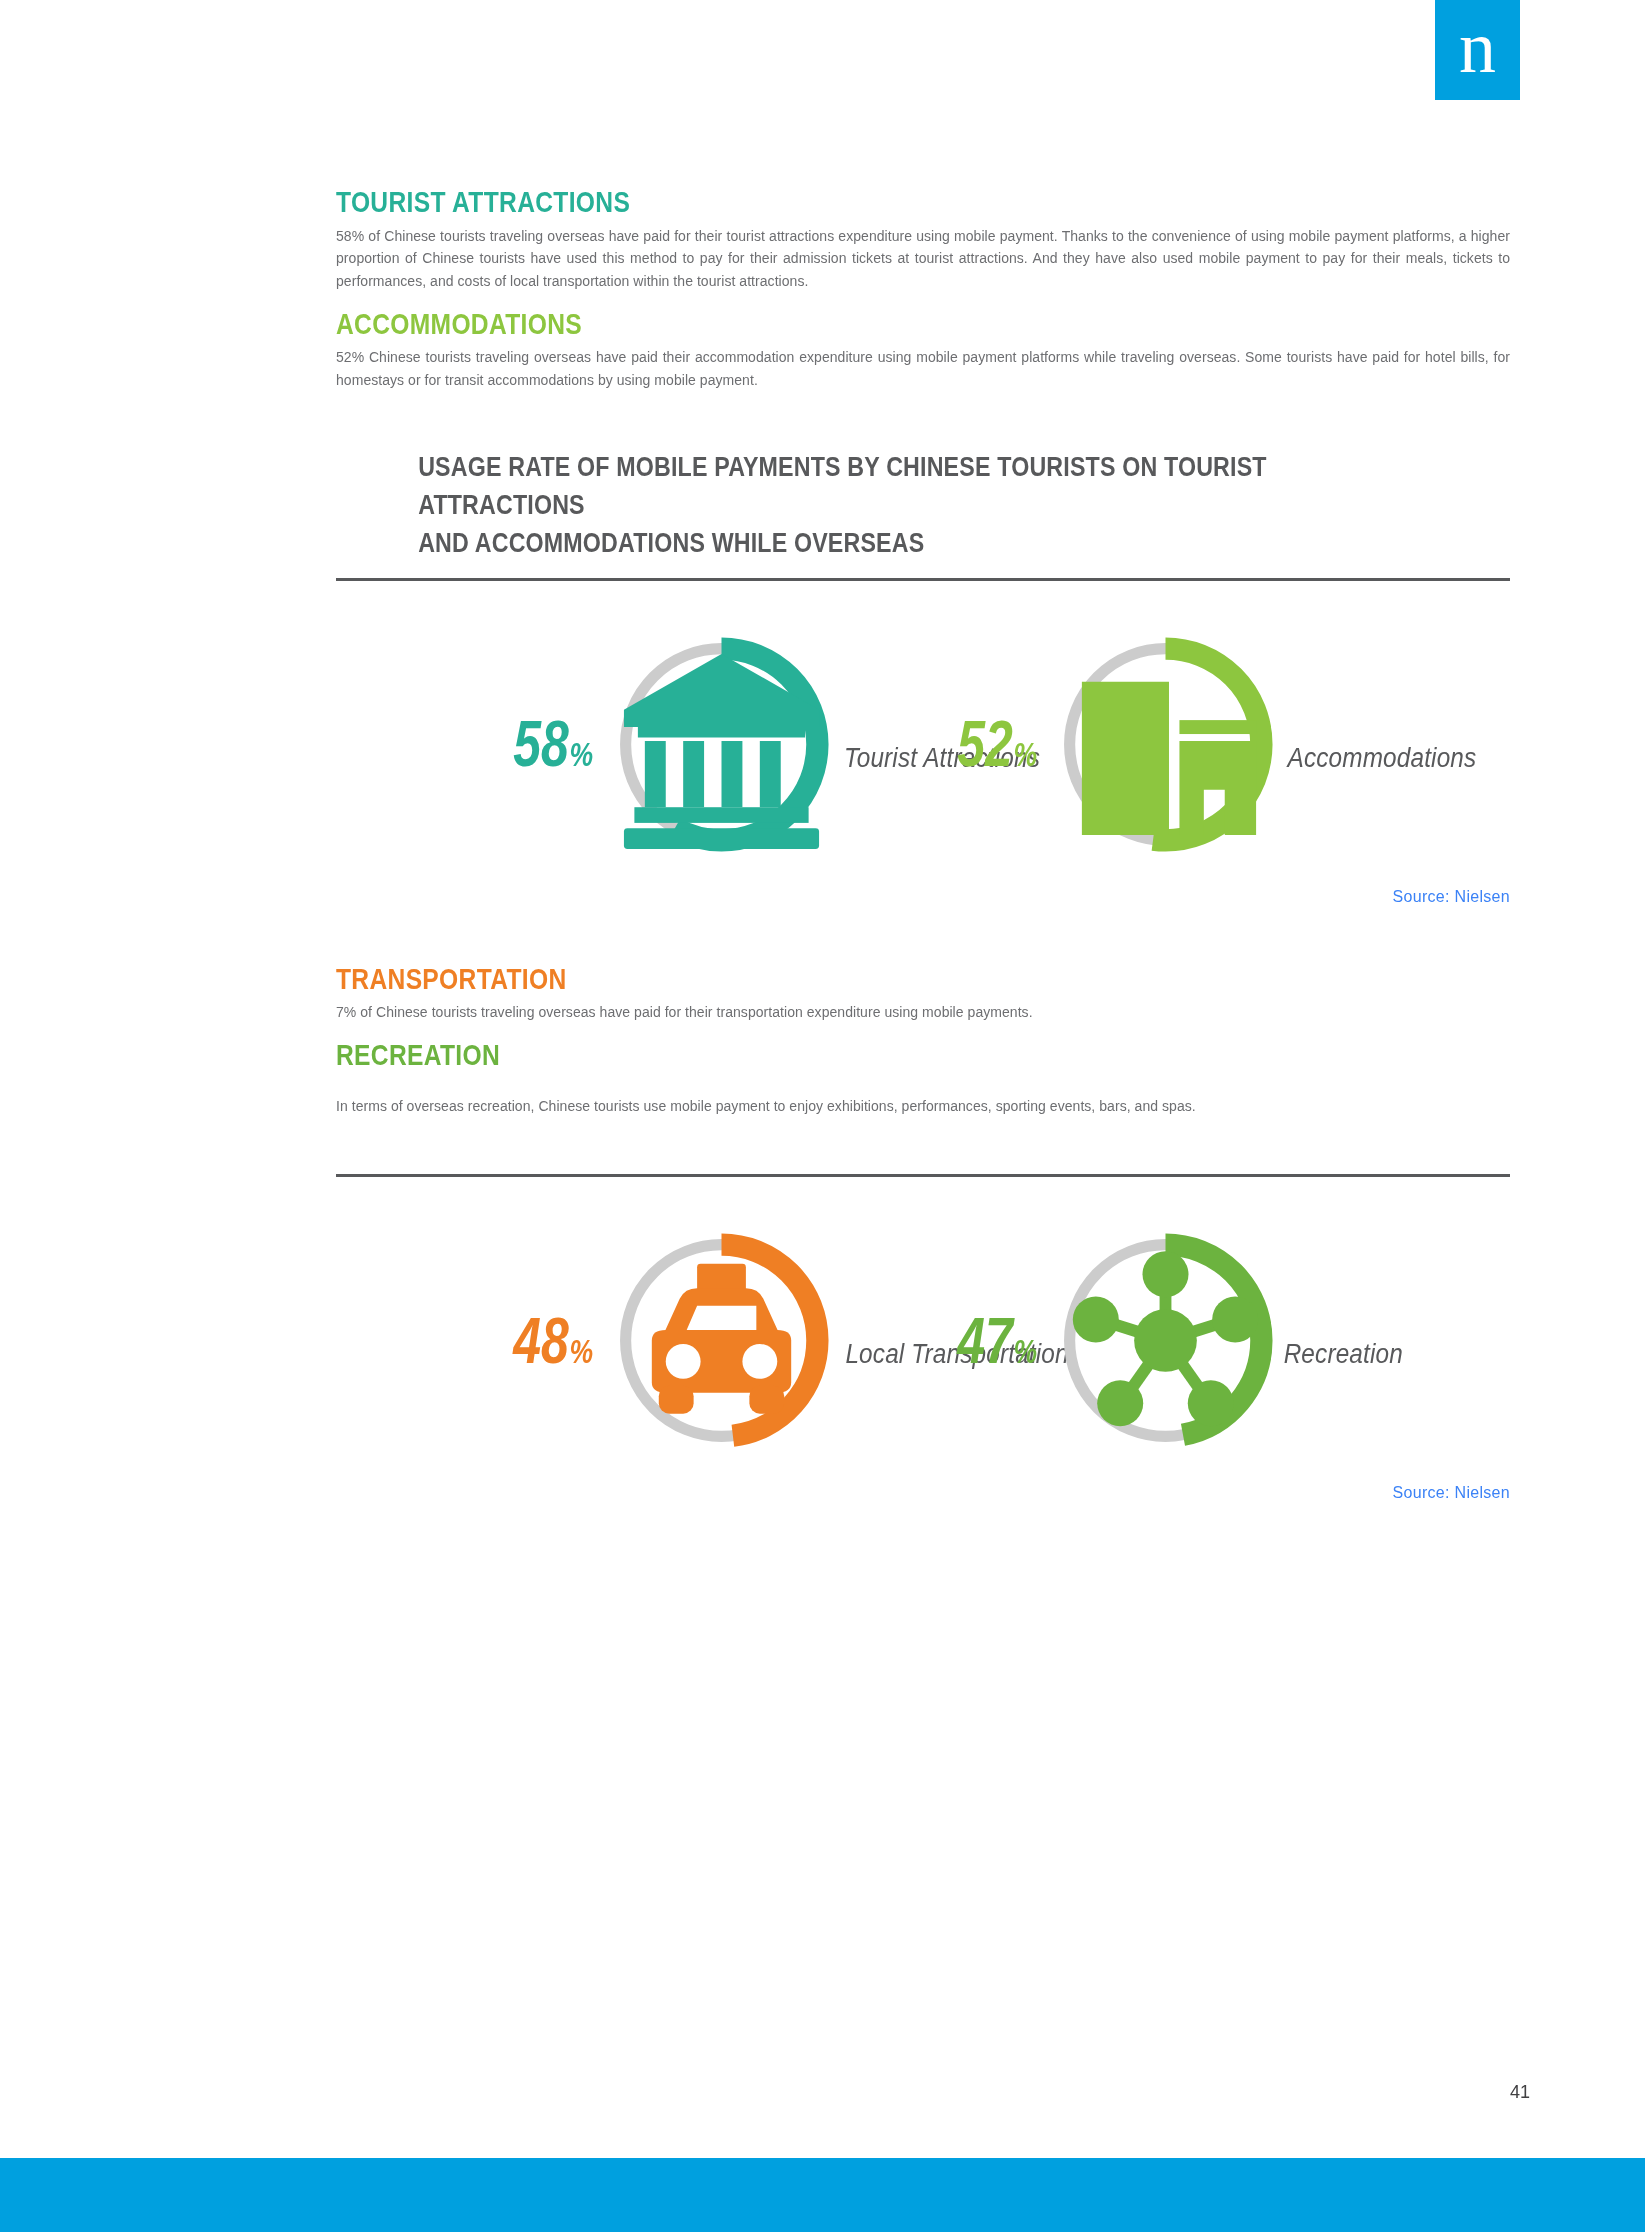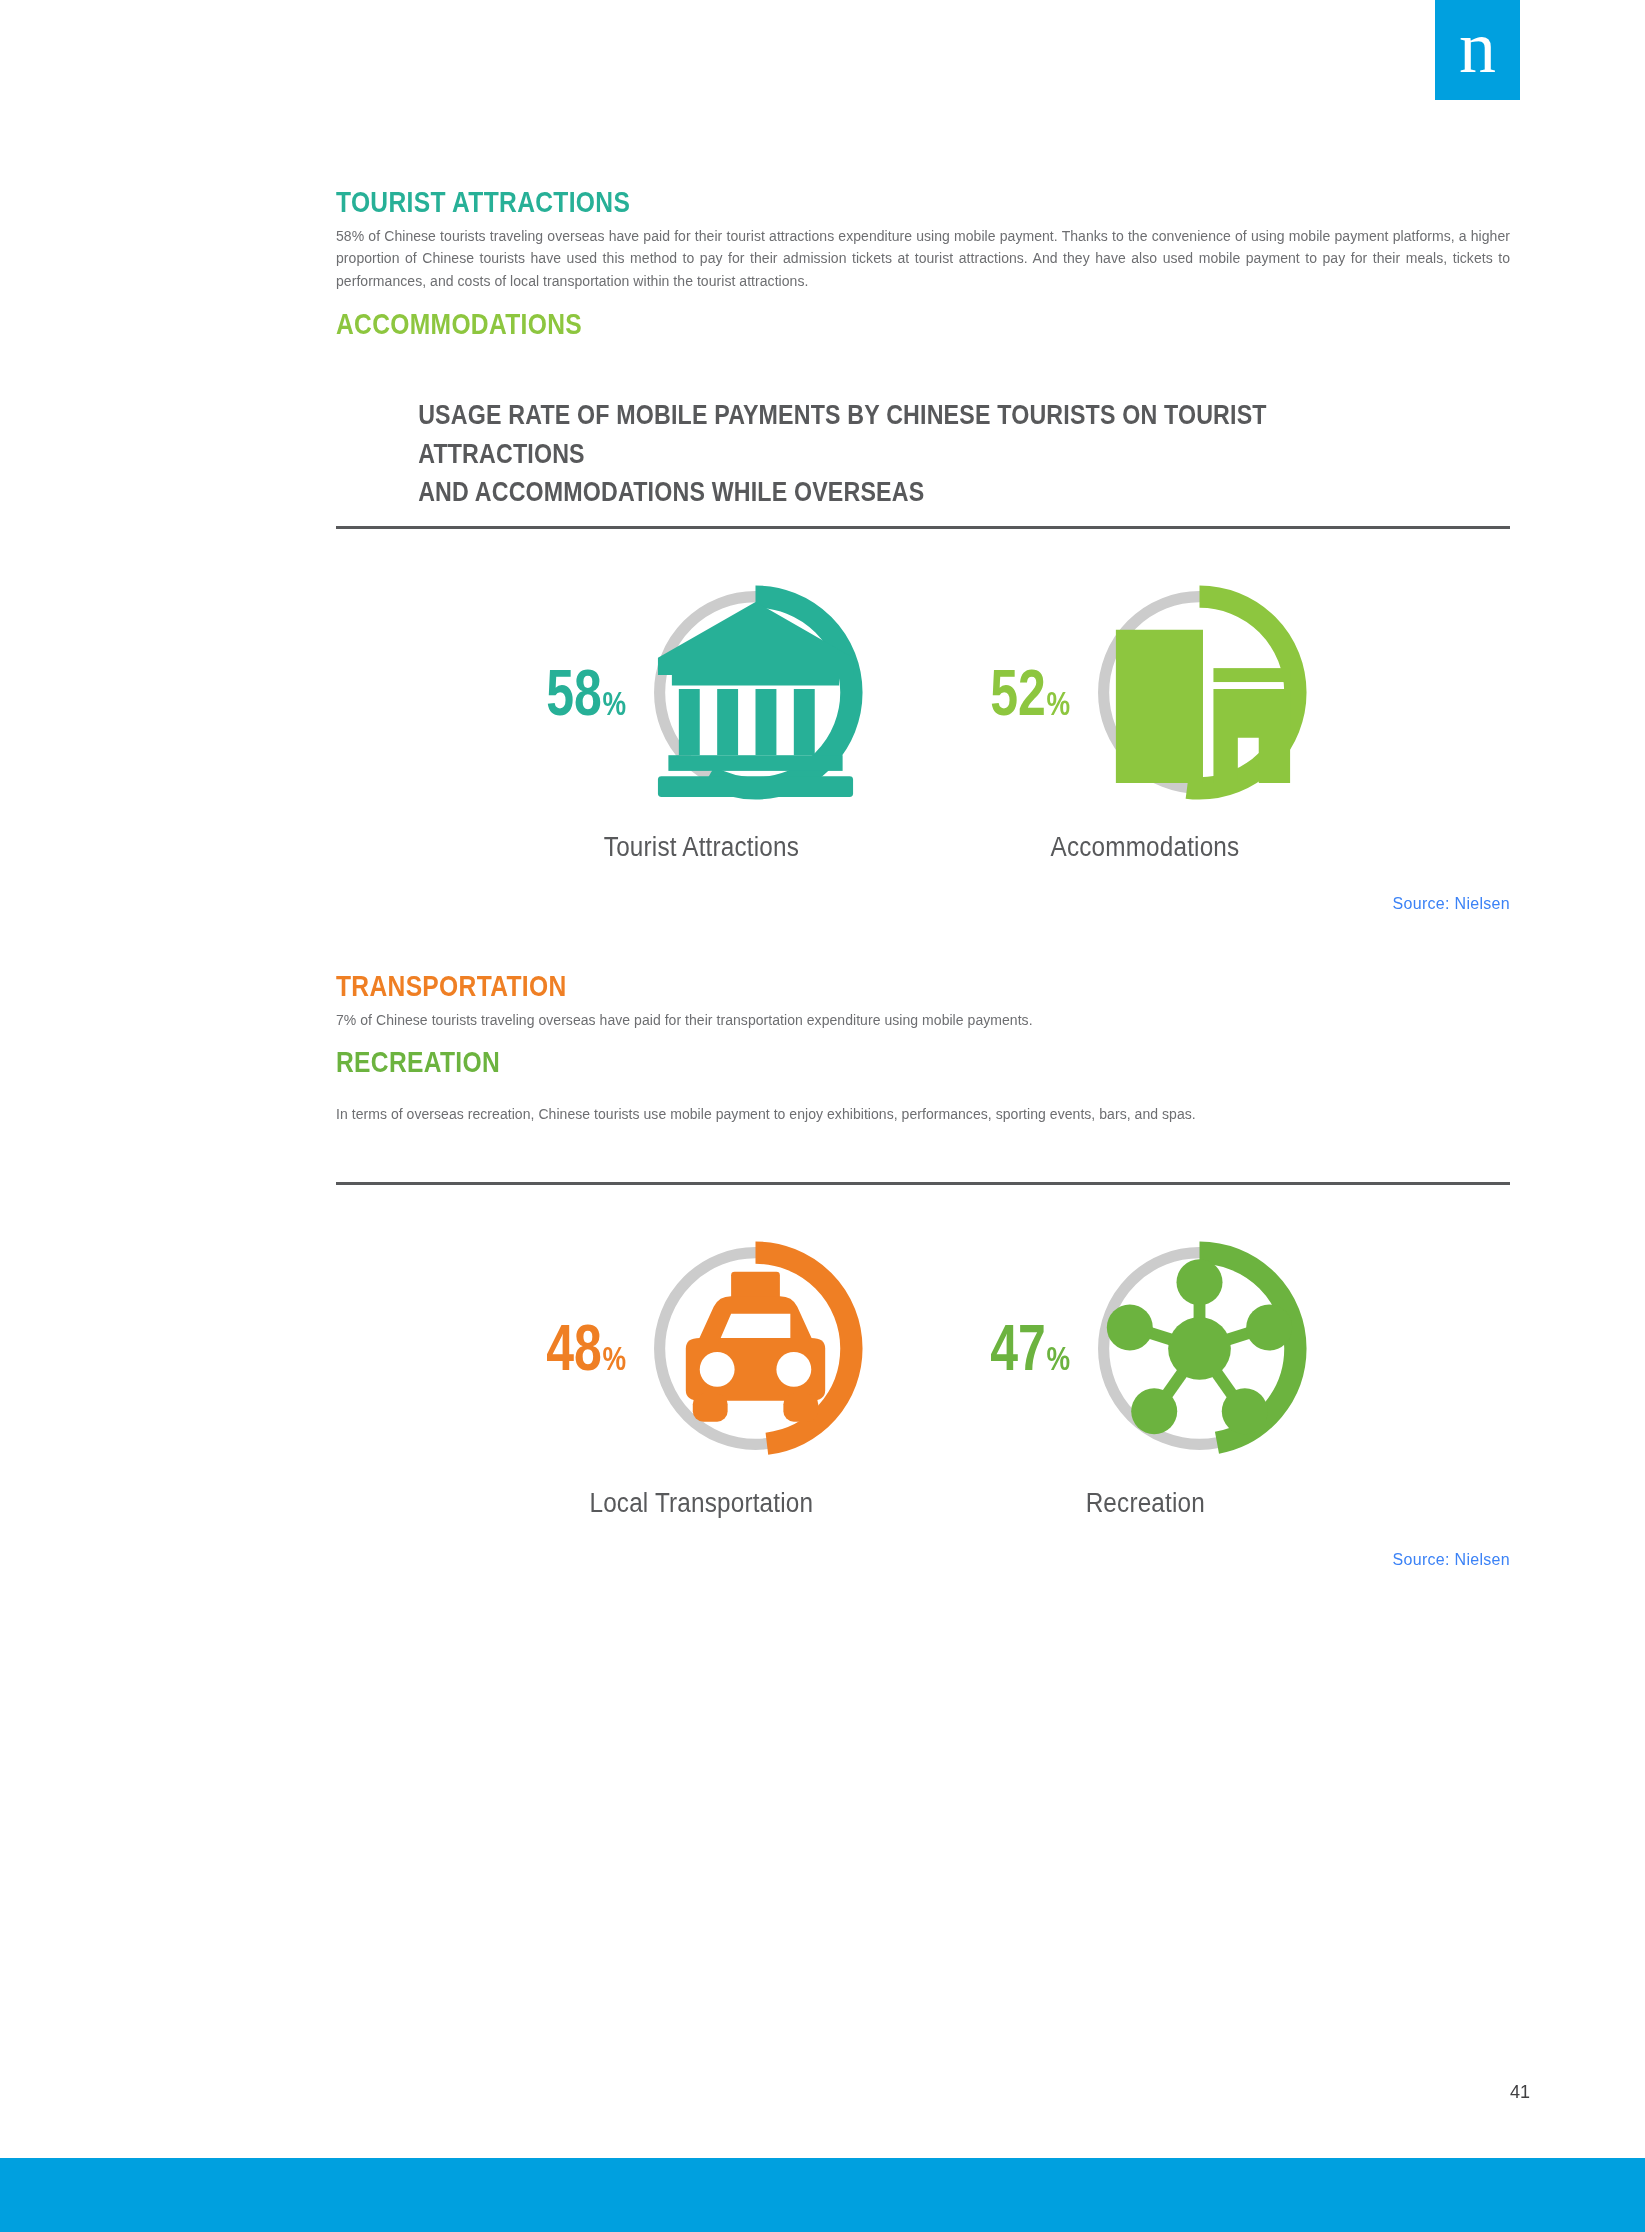--- a/index.html
+++ b/index.html
@@ -101,23 +101,23 @@
   .donut-row {
     display: flex;
     justify-content: center;
     align-items: flex-start;
     gap: 46px;
     margin-top: 52px;
   }
 
   .donut-unit {
     display: flex;
-    flex-direction: column;
     align-items: center;
     width: 398px;
+    font-style: italic;
   }
 
   .donut-pair {
     display: flex;
     align-items: center;
     justify-content: center;
     gap: 6px;
   }
 
   .pct {
@@ -191,20 +191,21 @@
     <div class="logo-glyph">n</div>
   </div>
 
   <div class="content">
 
     <div style="height:185px"></div>
     <div class="sec-head teal">TOURIST ATTRACTIONS</div>
     <p class="body-par" style="margin-top:6px">58% of Chinese tourists traveling overseas have paid for their tourist attractions expenditure using mobile payment. Thanks to the convenience of using mobile payment platforms, a higher proportion of Chinese tourists have used this method to pay for their admission tickets at tourist attractions. And they have also used mobile payment to pay for their meals, tickets to performances, and costs of local transportation within the tourist attractions.</p>
 
     <div class="sec-head green" style="margin-top:14px">ACCOMMODATIONS</div>
+    <p class="body-par" style="margin-top:6px">52% Chinese tourists traveling overseas have paid their accommodation expenditure using mobile payment platforms while traveling overseas. Some tourists have paid for hotel bills, for homestays or for transit accommodations by using mobile payment.</p>
 
     <div class="chart-block" style="margin-top:56px">
       <div class="chart-title">
         <span>USAGE RATE OF MOBILE PAYMENTS BY CHINESE TOURISTS ON TOURIST ATTRACTIONS</span>
         <span>AND ACCOMMODATIONS WHILE OVERSEAS</span>
       </div>
       <div class="rule"></div>
 
       <div class="donut-row">
 

